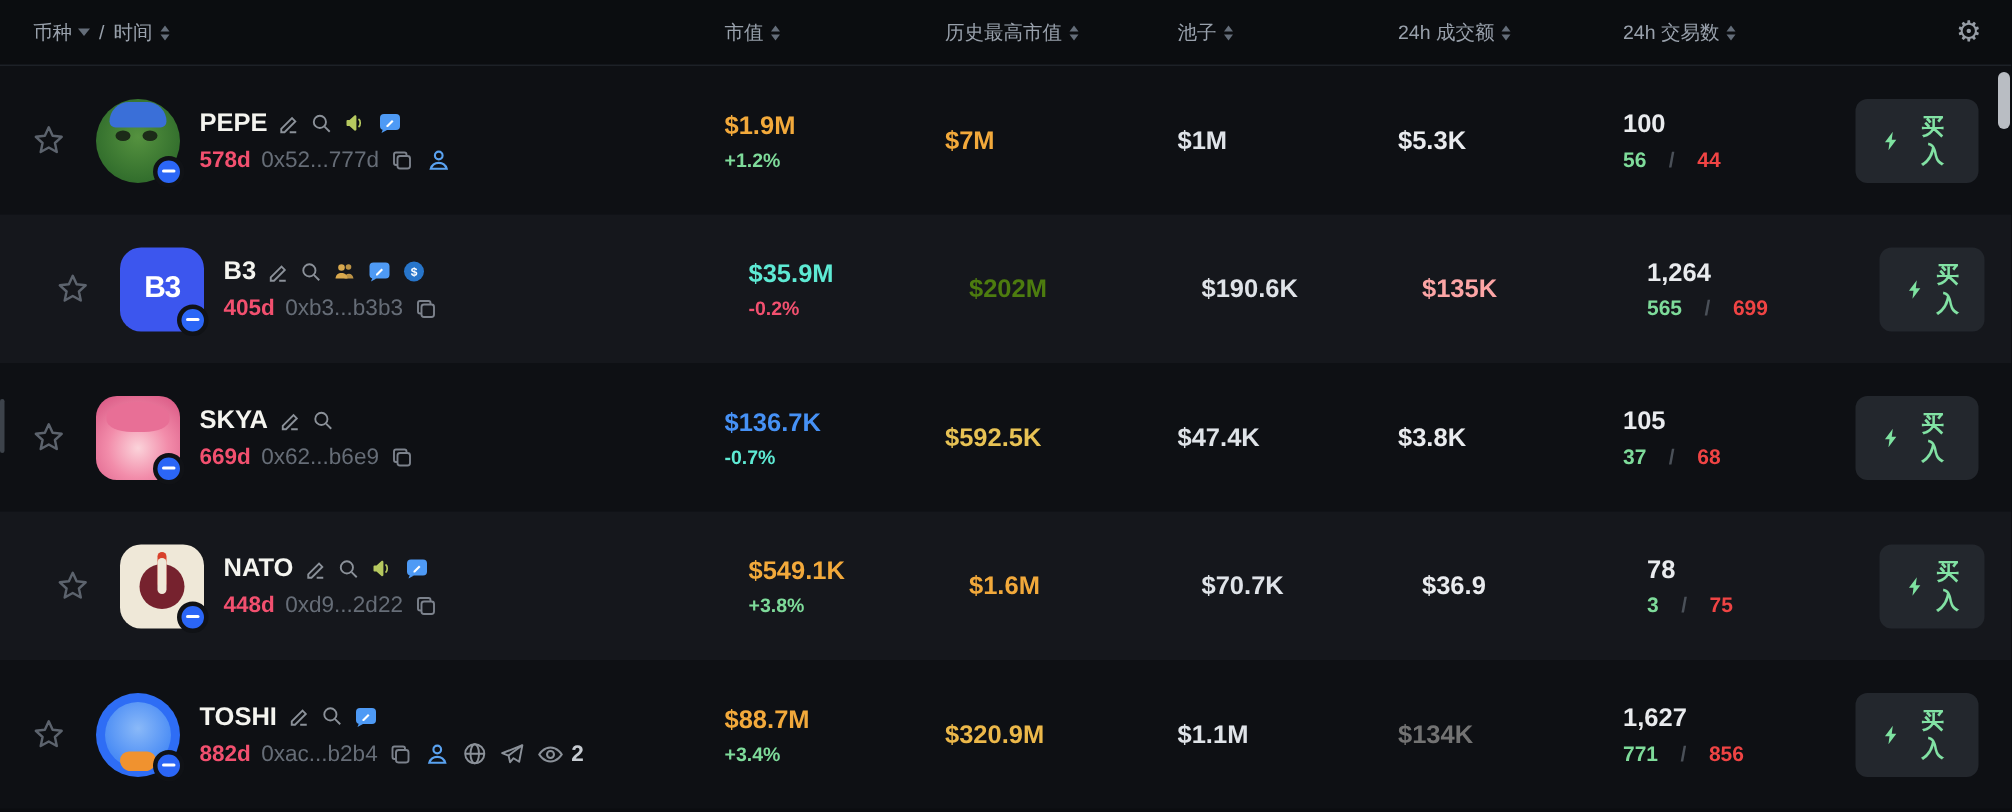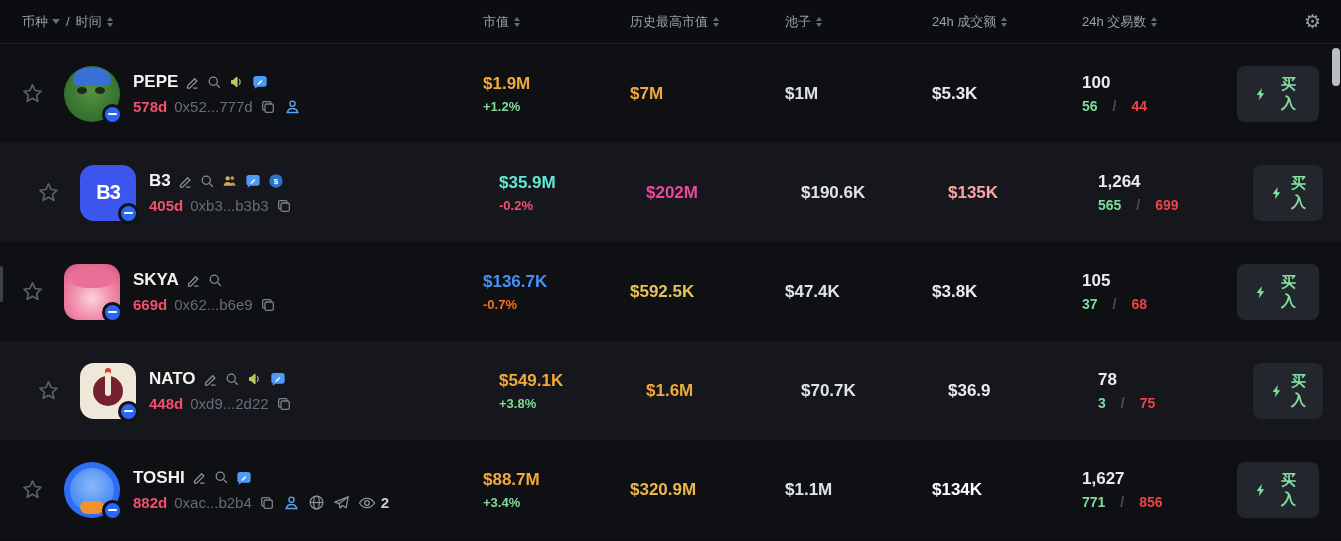--- a/index.html
+++ b/index.html
@@ -294,21 +294,21 @@
               </span>
             </span>
         </div>
       </div>
     </div>
     <div class="cell">
       <div class="val" style="color: #5eead4;">$35.9M</div>
       <div class="pct" style="color: rgb(242, 80, 111);">-0.2%</div>
     </div>
     <div class="cell">
-        <div class="val" style="color: #ec4899;">$202M</div>
+        <div class="val" style="color: #4d7c0f;">$202M</div>
       </div>
     <div class="cell">
         <div class="val pool">$190.6K</div>
       </div>
     <div class="cell">
         <div class="val" style="color: #fca5a5;">$135K</div>
       </div>
     <div class="cell">
       <div class="val txt">1,264</div>
       <div class="txs">
@@ -371,21 +371,21 @@
                   <rect x="7.5" y="7.5" width="12.5" height="12.5" rx="2.5"></rect>
                   <path d="M16.5 7.5V6a2 2 0 00-2-2H6a2 2 0 00-2 2v8.5a2 2 0 002 2h1.5"></path>
                 </svg>
               </span>
             </span>
         </div>
       </div>
     </div>
     <div class="cell">
       <div class="val" style="color: rgb(70, 145, 245);">$136.7K</div>
-      <div class="pct" style="color: #f97316;">-0.7%</div>
+      <div class="pct" style="color: #5eead4;">-0.7%</div>
     </div>
     <div class="cell">
         <div class="val" style="color: rgb(231, 194, 84);">$592.5K</div>
       </div>
     <div class="cell">
         <div class="val pool">$47.4K</div>
       </div>
     <div class="cell">
         <div class="val" style="color: rgb(233, 235, 238);">$3.8K</div>
       </div>
@@ -586,21 +586,21 @@
       <div class="val" style="color: rgb(242, 169, 59);">$88.7M</div>
       <div class="pct" style="color: rgb(126, 219, 154);">+3.4%</div>
     </div>
     <div class="cell">
         <div class="val" style="color: rgb(236, 184, 74);">$320.9M</div>
       </div>
     <div class="cell">
         <div class="val pool">$1.1M</div>
       </div>
     <div class="cell">
-        <div class="val" style="color: #ffffff;">$134K</div>
+        <div class="val" style="color: #737373;">$134K</div>
       </div>
     <div class="cell">
       <div class="val txt">1,627</div>
       <div class="txs">
         <span class="g">771</span>
         <span class="sl">/</span>
         <span class="r">856</span>
       </div>
     </div>
     <div class="buy-c">

